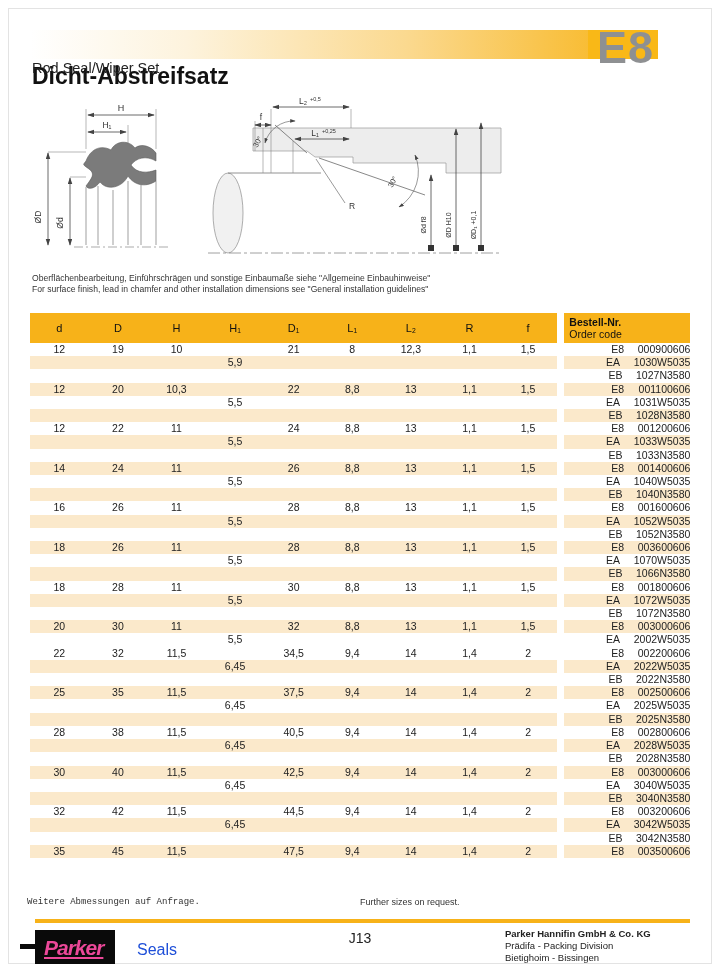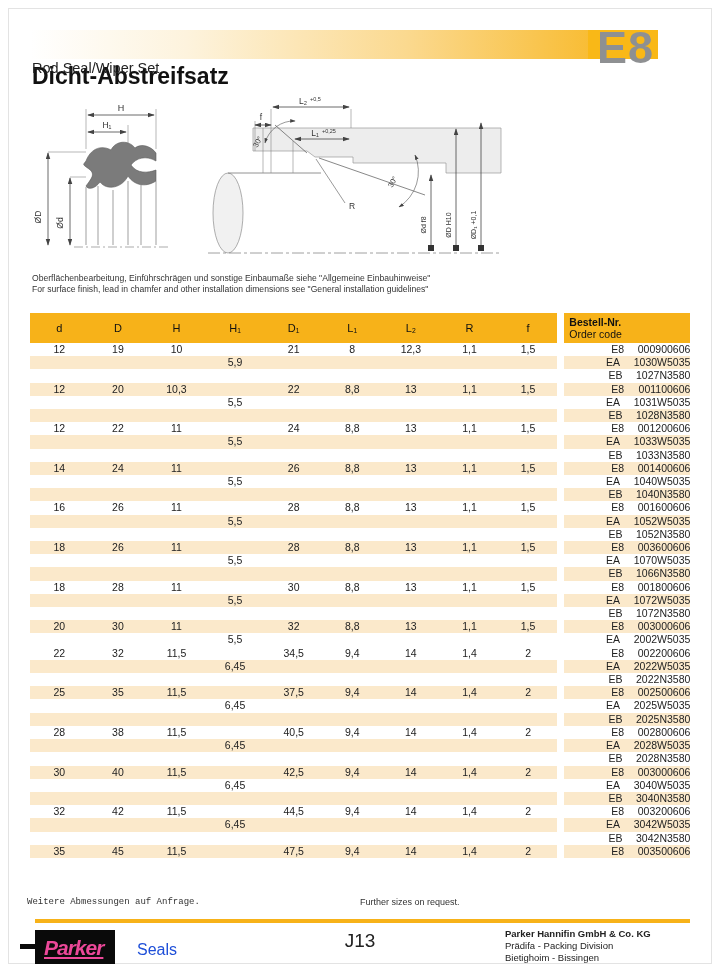--- a/index.html
+++ b/index.html
@@ -43,21 +43,21 @@
 
   
   .f-note{position:absolute;top:897px;font-size:9px;color:#333;}
   .f-note.de{left:27px;font-family:Liberation Mono, monospace;}
   .f-note.en{left:360px;}
   .rule{position:absolute;left:35px;top:919px;width:655px;height:4px;background:#f7b219;}
   .logo-box{position:absolute;left:35px;top:930px;width:80px;height:34px;background:#0a0a0a;}
   .logo-dash{position:absolute;left:20px;top:944px;width:22px;height:5px;background:#0a0a0a;}
   .logo-word{position:absolute;left:44px;top:936px;font-size:21px;font-weight:bold;font-style:italic;color:#ec4899;letter-spacing:-1px;text-decoration:underline;}
   .logo-seals{position:absolute;left:137px;top:941px;font-size:16px;color:#1d4ed8;}
-  .page-num{position:absolute;left:0;top:930px;width:720px;text-align:center;font-size:19px;color:#222;}
+  .page-num{position:absolute;left:0;top:930px;width:720px;text-align:center;font-size:14px;color:#222;}
   .company{position:absolute;left:505px;top:928px;font-size:9.5px;line-height:12px;color:#222;}
   .company .b{font-weight:bold;}
 </style>
 </head>
 <body>
 
 <div class="page">
   <div class="page-frame"></div>
 
   <div class="band"></div>

